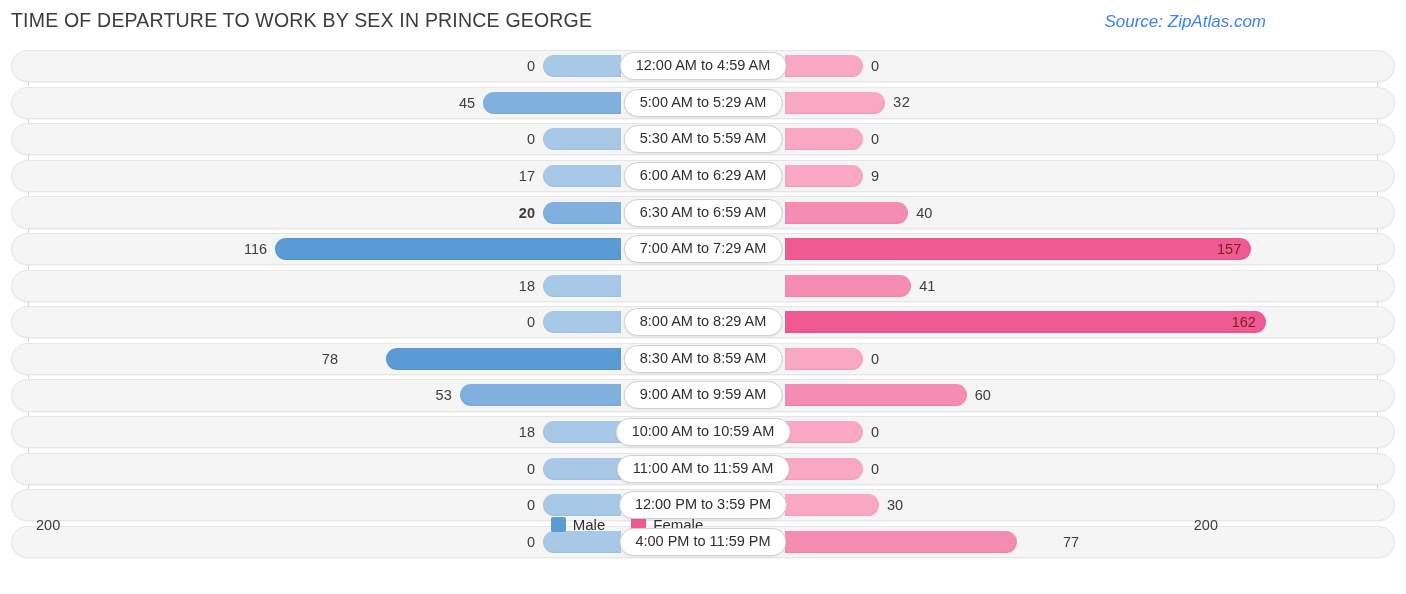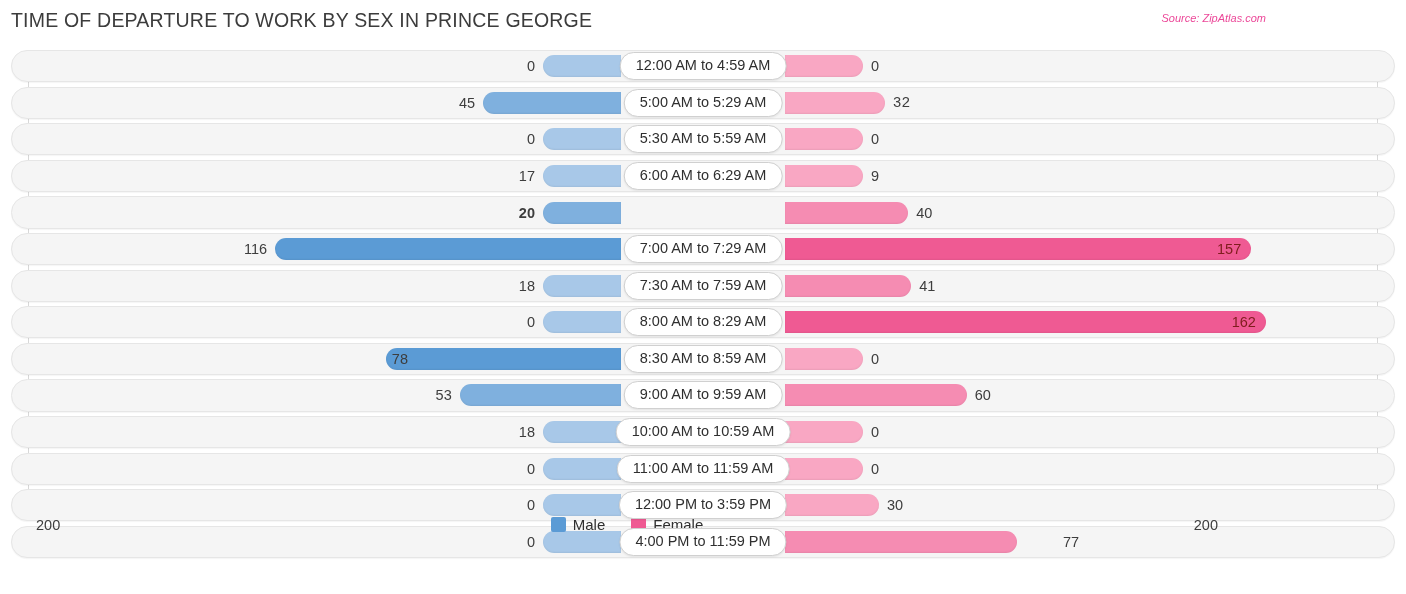--- a/index.html
+++ b/index.html
@@ -13,21 +13,21 @@
 
   
   .header{position:absolute;left:0;top:0;width:1276px;height:42px;}
   .title{
     position:absolute;left:11px;top:9px;
     font-size:19.5px;color:#3c3c3c;letter-spacing:.2px;
     white-space:nowrap;
   }
   .source{
     position:absolute;right:10px;top:12px;
-    font-size:11px;font-style:italic;color:#ec4899;white-space:nowrap;
+    font-size:17px;font-style:italic;color:#3b82f6;white-space:nowrap;
   }
 
   
   .plot{position:absolute;left:0;top:50px;width:1406px;height:505px;}
 
   .gridline{
     position:absolute;top:0;bottom:52px;width:1px;
     background:#d8d8d8;z-index:0;
   }
 
@@ -157,58 +157,58 @@
             <div class="catpill">6:00 AM to 6:29 AM</div>
           </div>
         </div>
         <div class="row">
           <div class="track"></div>
           <div class="barwrap">
             <div class="bar male" style="left: 543px; width: 78px; background: rgb(127, 176, 222);"></div>
             <div class="bar female" style="left: 785px; width: 123.2px; background: rgb(245, 140, 178);"></div>
             <div class="vlabel m" style="right: 871px; font-weight: bold;">20</div>
             <div class="vlabel f" style="left: 916.2px;">40</div>
+            <div class="catpill">6:30 AM to 6:59 AM</div>
           </div>
         </div>
         <div class="row">
           <div class="track"></div>
           <div class="barwrap">
             <div class="bar male" style="left: 275.12px; width: 345.88px; background: rgb(91, 155, 213);"></div>
             <div class="bar female" style="left: 785px; width: 466.01px; background: rgb(239, 90, 147);"></div>
             <div class="vlabel m" style="right: 1138.88px;">116</div>
             <div class="vlabel f inside" style="left: 1217.01px;">157</div>
             <div class="catpill">7:00 AM to 7:29 AM</div>
           </div>
         </div>
         <div class="row">
           <div class="track"></div>
           <div class="barwrap">
             <div class="bar male" style="left: 543px; width: 78px; background: rgb(168, 200, 232);"></div>
             <div class="bar female" style="left: 785px; width: 126.13px; background: rgb(245, 140, 178);"></div>
             <div class="vlabel m" style="right: 871px;">18</div>
             <div class="vlabel f" style="left: 919.13px;">41</div>
-            <div class="catpill">7:30 AM to 7:59 AM</div>
           </div>
         </div>
         <div class="row">
           <div class="track"></div>
           <div class="barwrap">
             <div class="bar male" style="left: 543px; width: 78px; background: rgb(168, 200, 232);"></div>
             <div class="bar female" style="left: 785px; width: 480.66px; background: rgb(239, 90, 147);"></div>
             <div class="vlabel m" style="right: 871px;">0</div>
             <div class="vlabel f inside" style="left: 1231.66px;">162</div>
             <div class="catpill">8:00 AM to 8:29 AM</div>
           </div>
         </div>
         <div class="row">
           <div class="track"></div>
           <div class="barwrap">
             <div class="bar male" style="left: 386.46px; width: 234.54px; background: rgb(91, 155, 213);"></div>
             <div class="bar female" style="left: 785px; width: 78px; background: rgb(249, 167, 195);"></div>
-            <div class="vlabel m" style="right: 998px; text-align: center;">78</div>
+            <div class="vlabel m" style="right: 1068px; text-align: center;">78</div>
             <div class="vlabel f" style="left: 871px;">0</div>
             <div class="catpill">8:30 AM to 8:59 AM</div>
           </div>
         </div>
         <div class="row">
           <div class="track"></div>
           <div class="barwrap">
             <div class="bar male" style="left: 459.71px; width: 161.29px; background: rgb(127, 176, 222);"></div>
             <div class="bar female" style="left: 785px; width: 181.8px; background: rgb(245, 140, 178);"></div>
             <div class="vlabel m" style="right: 954.29px;">53</div>

